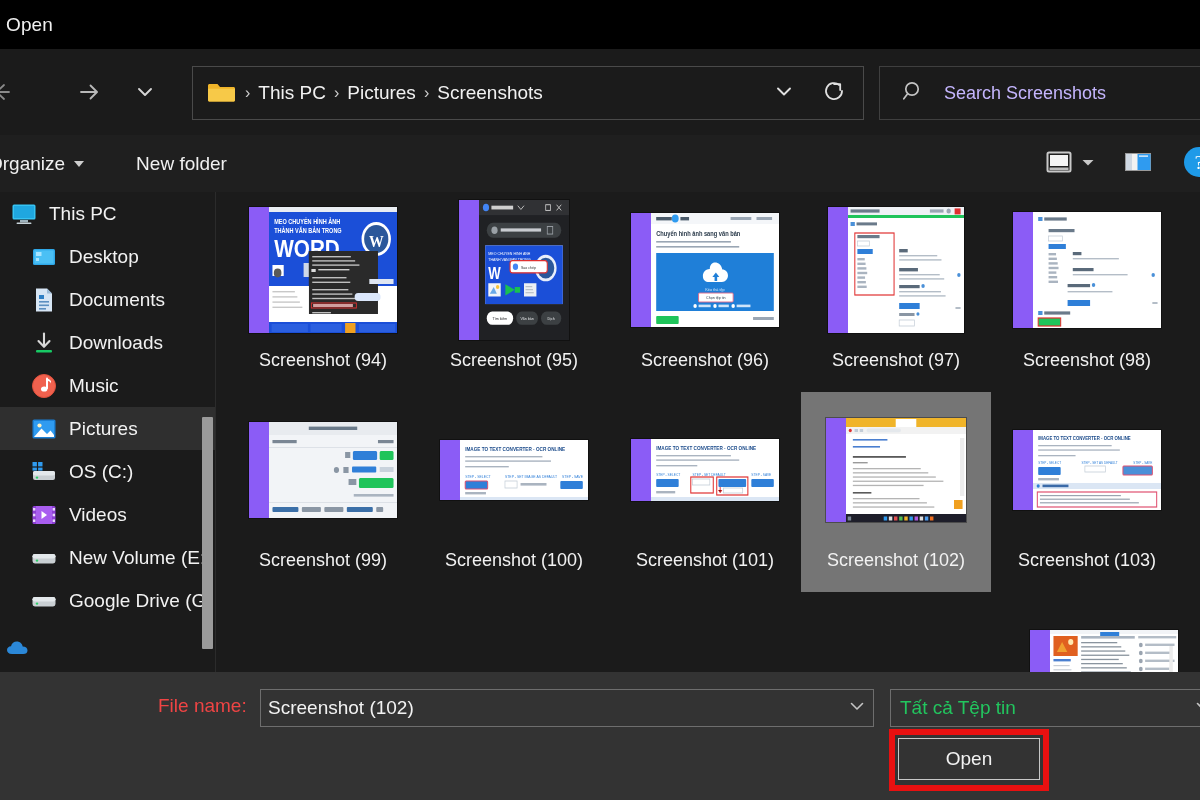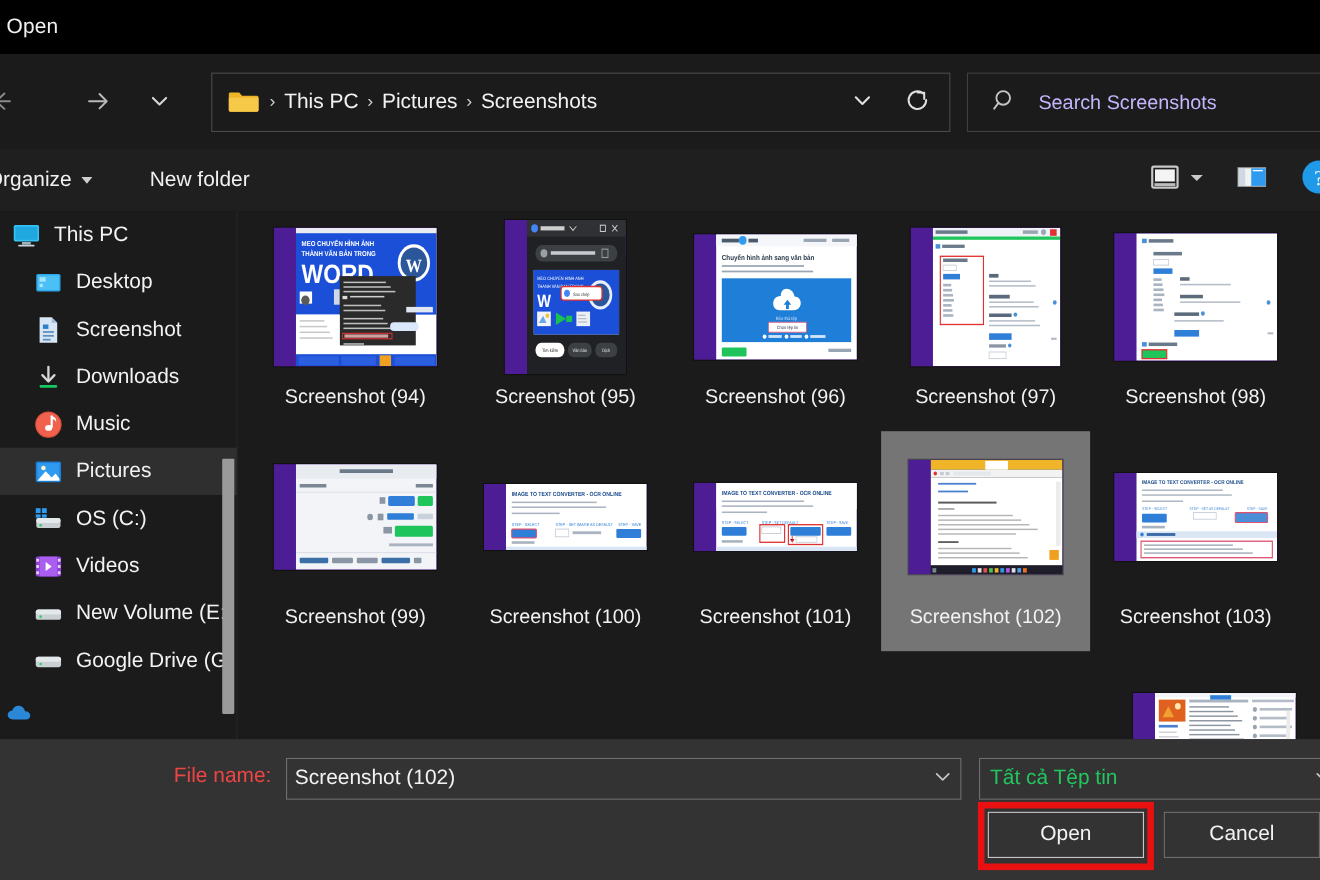--- a/index.html
+++ b/index.html
@@ -223,21 +223,21 @@
   .cell.selected { background: #757575; }
   .thumbwrap {
     width: 160px;
     height: 148px;
     display: flex;
     align-items: center;
     justify-content: center;
   }
   .thumb {
     box-shadow: 0 0 0 1px rgba(0,0,0,.35);
-    background: #4c1d95;
+    background: #8b5cf6;
     overflow: hidden;
     position: relative;
     padding-left: 20px;
   }
   .cell-label {
     font-size: 18px;
     color: #f2f2f2;
     margin-top: 6px;
     white-space: nowrap;
   }
@@ -492,21 +492,21 @@
           <span class="side-ico">
             <svg width="24" height="26" viewBox="0 0 24 26">
               <path d="M4 1.5 H15 L20 6.5 V24.5 H4 Z" fill="#d7e6f5"></path>
               <path d="M15 1.5 L20 6.5 H15 Z" fill="#9dbcd8"></path>
               <rect x="7" y="8" width="5" height="4" fill="#2f7fc4"></rect>
               <rect x="7" y="14" width="10" height="1.6" fill="#5b8fc0"></rect>
               <rect x="7" y="17.5" width="10" height="1.6" fill="#5b8fc0"></rect>
               <rect x="7" y="21" width="7" height="1.6" fill="#5b8fc0"></rect>
             </svg>
           </span>
-          <span class="side-label">Screenshot</span>
+          <span class="side-label">Documents</span>
         </div>
         <div class="side-item sub">
           <span class="side-ico">
             <svg width="24" height="24" viewBox="0 0 24 24">
               <path d="M12 2.5 V15" stroke="#d8d8d8" stroke-width="2.1" stroke-linecap="round"></path>
               <path d="M6.5 10 L12 15.8 L17.5 10" fill="none" stroke="#d8d8d8" stroke-width="2.1" stroke-linecap="round" stroke-linejoin="round"></path>
               <rect x="4" y="19" width="16" height="2.4" rx="1" fill="#17c964"></rect>
             </svg>
           </span>
           <span class="side-label">Downloads</span>
@@ -1016,15 +1016,14 @@
     <span class="chev-sm">
       <svg width="20" height="20" viewBox="0 0 20 20">
         <path d="M4.5 7.5 L10 13 L15.5 7.5" fill="none" stroke="#c4c4c4" stroke-width="1.6" stroke-linecap="round" stroke-linejoin="round"></path>
       </svg>
     </span>
   </div>
 
   <div class="open-highlight"></div>
 
   <button class="btn btn-open">Open</button>
-  <button class="btn btn-cancel">Cancel</button>
 
 </div>
 
 </body></html>

